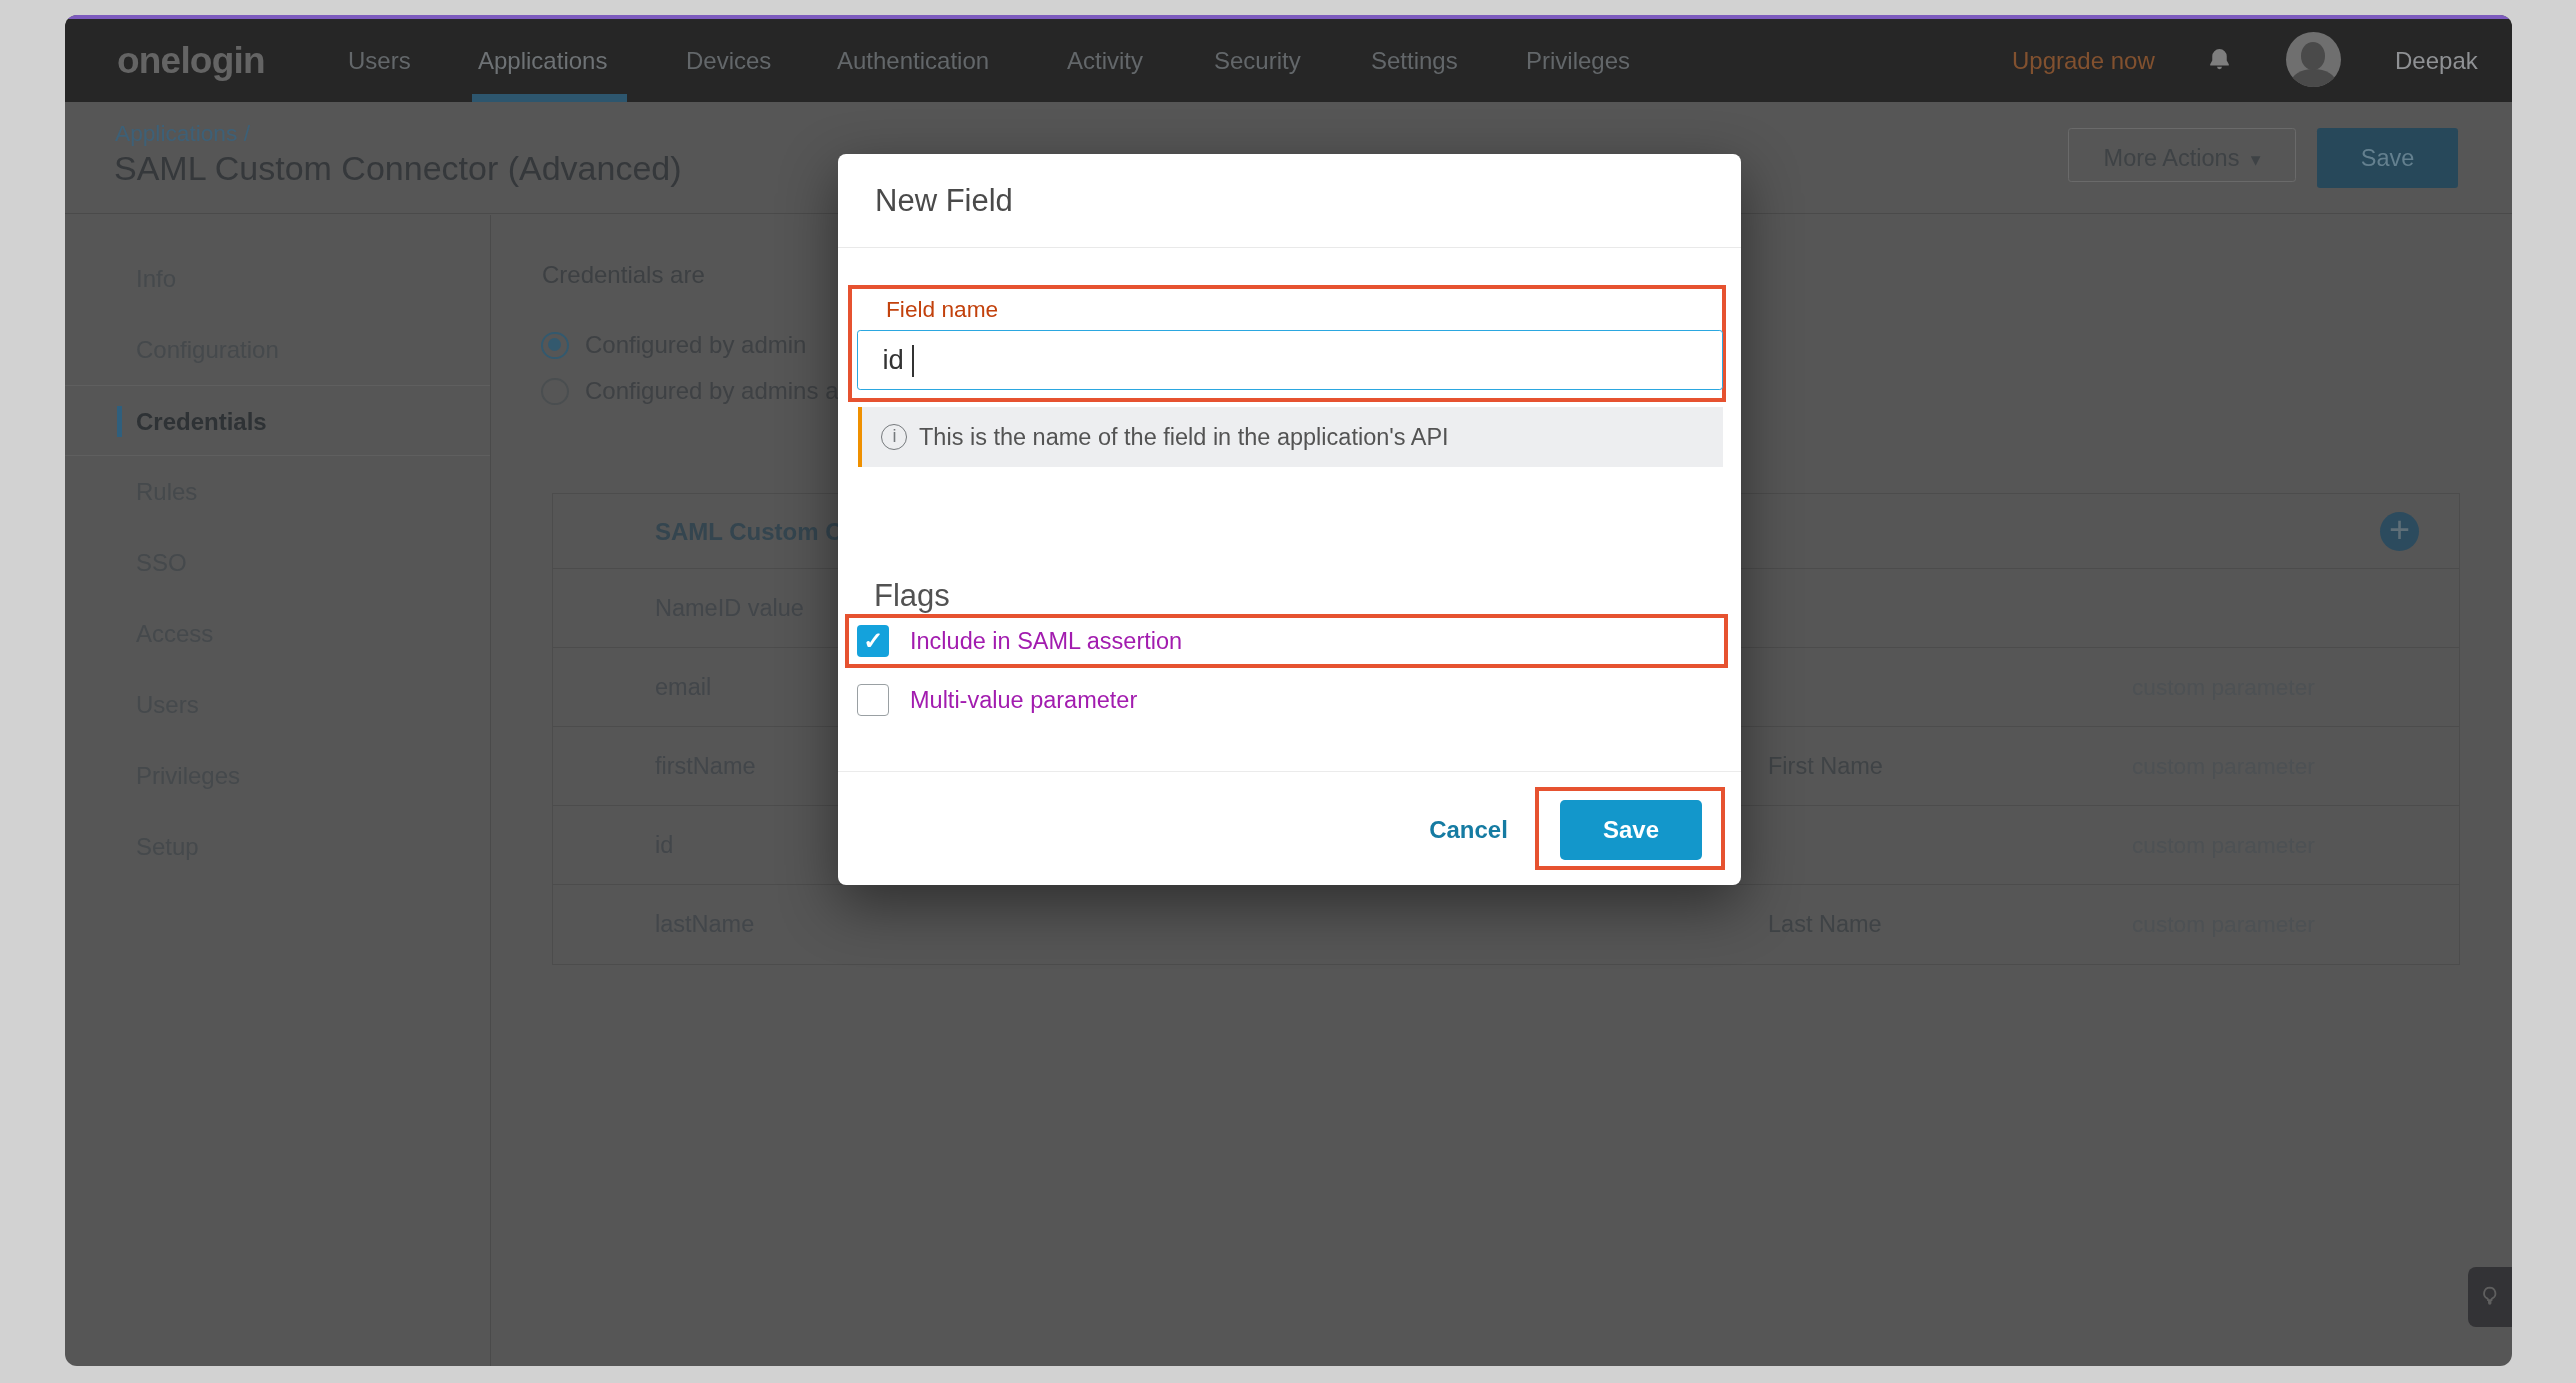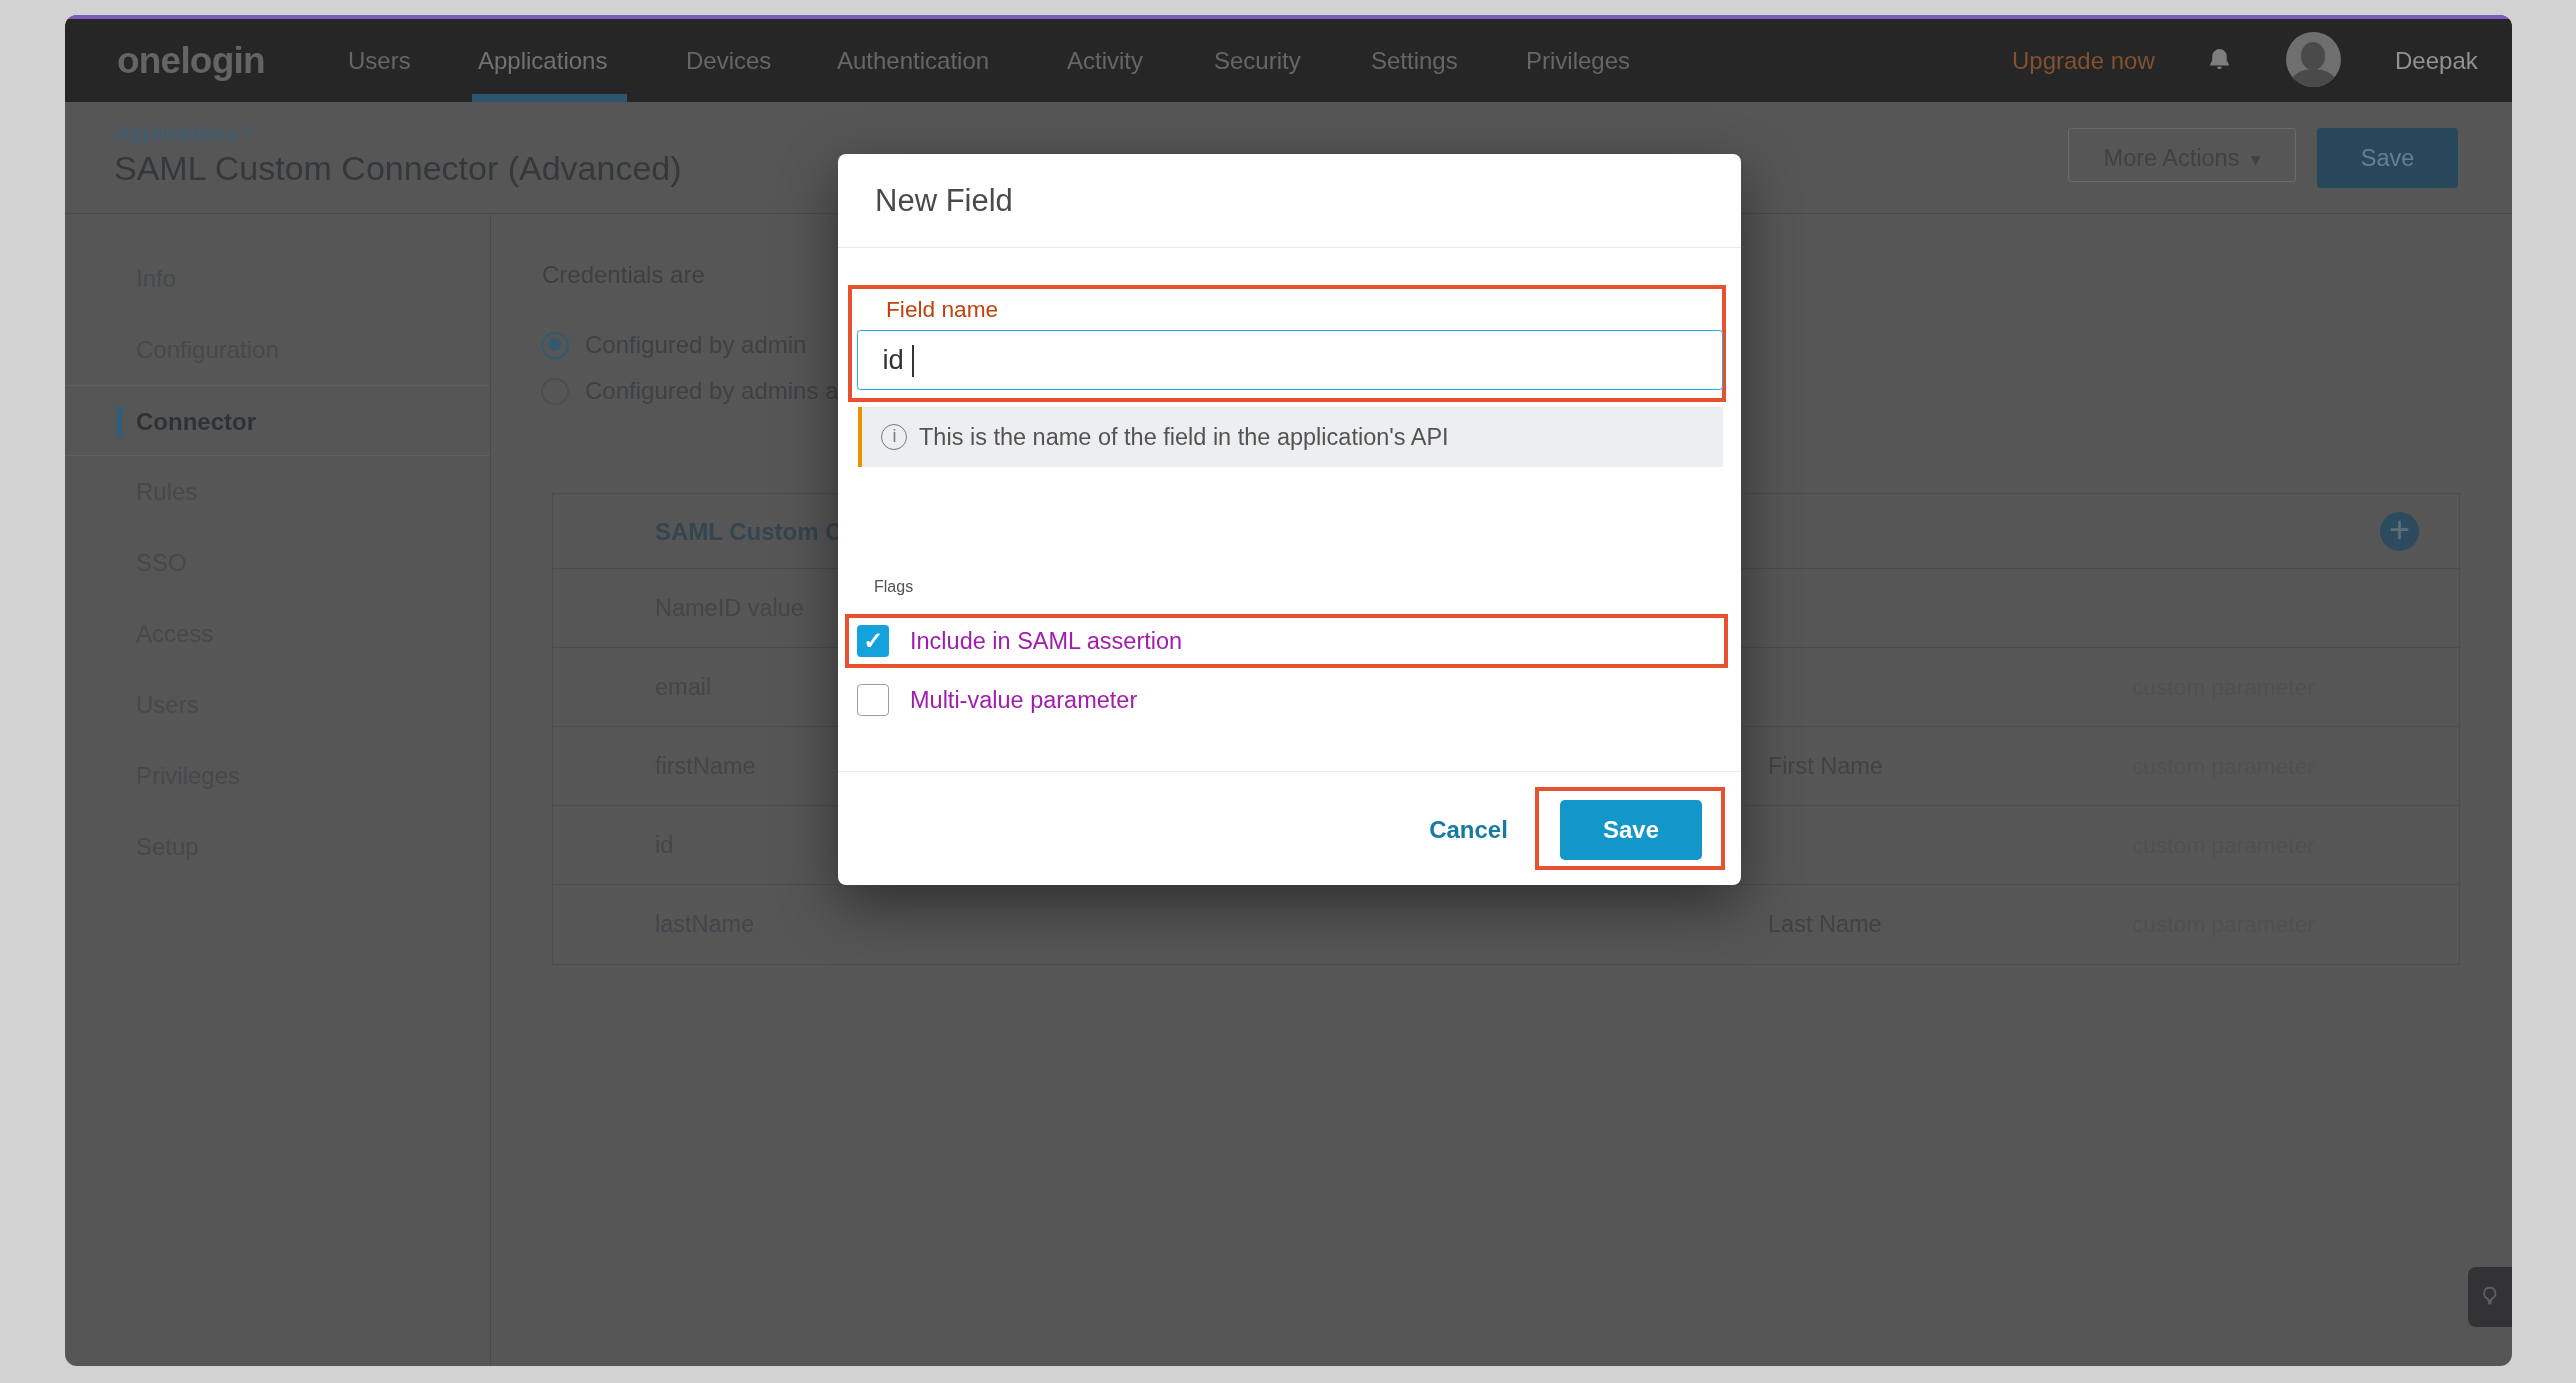--- a/index.html
+++ b/index.html
@@ -76,21 +76,21 @@
   .field-label { position:absolute; left:48px; top:142px; font-size:22.7px; color:#c2410c; }
   .field-input { position:absolute; left:19.4px; top:176px; width:866px; height:60px; border:1.6px solid #2ba7e0;
                  border-radius:3.2px; background:#fff; font-size:27.5px; color:#333; padding-left:24px;
                  font-family:"Liberation Sans", sans-serif; outline:none; }
   .caret-bar { position:absolute; left:74px; top:191px; width:1.6px; height:32px; background:#333; }
   .note { position:absolute; left:20px; top:253px; width:865px; height:60px; background:#edeef0;
           border-left:4.9px solid #ef9000; }
   .note .i-icon { position:absolute; left:19.4px; top:17px; width:26px; height:26px; border:1.6px solid #75797c;
                   border-radius:50%; color:#75797c; font-size:18px; text-align:center; line-height:22.7px; }
   .note .note-text { position:absolute; left:57px; top:0; line-height:60px; font-size:23.5px; color:#535353; }
-  .flags-label { position:absolute; left:36px; top:424px; font-size:16px; color:#525252; }
+  .flags-label { position:absolute; left:36px; top:424px; font-size:31px; color:#525252; }
   .cbox { position:absolute; left:19.4px; width:32px; height:32px; border-radius:4px; }
   .cbox.checked { background:#14a2dc; color:#fff; font-size:24px; font-weight:bold; text-align:center; line-height:32px; }
   .cbox.empty { background:#fff; border:1.6px solid #9aa0a3; }
   .cb-label { position:absolute; left:72px; font-size:23.5px; color:#a21caf; line-height:32px; }
   .modal-fdiv { position:absolute; left:0; top:617px; width:100%; height:0.8px; background:#ebebeb; }
   .btn-cancel { position:absolute; left:578px; top:646px; width:105px; height:60px; line-height:60px;
                 text-align:center; font-size:24px; font-weight:bold; color:#157ba2; cursor:pointer; }
   .btn-save { position:absolute; left:722px; top:646px; width:142px; height:60px; background:#1397cb;
               border:none; border-radius:4.9px; font-size:24px; font-weight:bold; color:#ffffff;
               font-family:"Liberation Sans", sans-serif; }
@@ -128,21 +128,21 @@
     <div class="breadcrumb">Applications /</div>
     <div class="page-title">SAML Custom Connector (Advanced)</div>
     <div class="btn-more"><span>More Actions</span><span class="caret">▾</span></div>
     <div class="btn-save-hdr">Save</div>
   </div>
 
   <div class="sidebar">
     <ul>
       <li class="side-item">Info</li>
       <li class="side-item">Configuration</li>
-      <li class="side-item active"><span class="bar"></span><span>Connector</span></li>
+      <li class="side-item active"><span class="bar"></span><span>Credentials</span></li>
       <li class="side-item">Rules</li>
       <li class="side-item">SSO</li>
       <li class="side-item">Access</li>
       <li class="side-item">Users</li>
       <li class="side-item">Privileges</li>
       <li class="side-item">Setup</li>
     </ul>
   </div>
 
   <div class="main">

